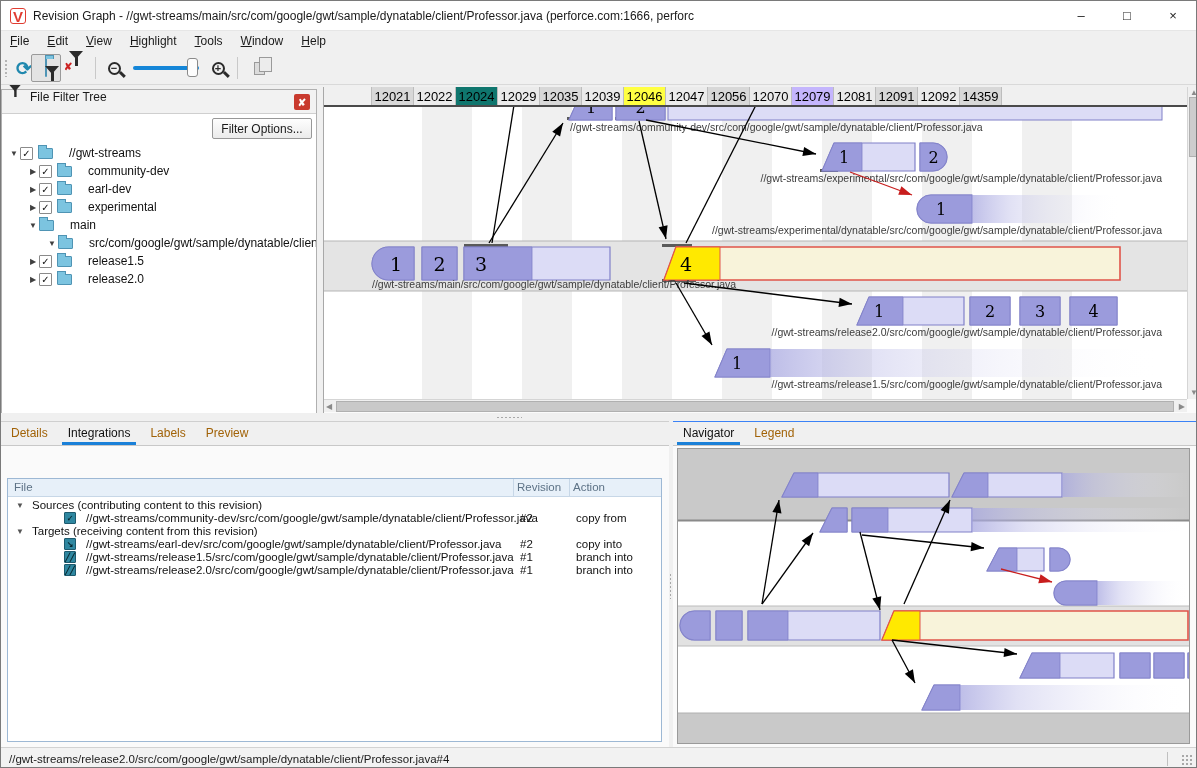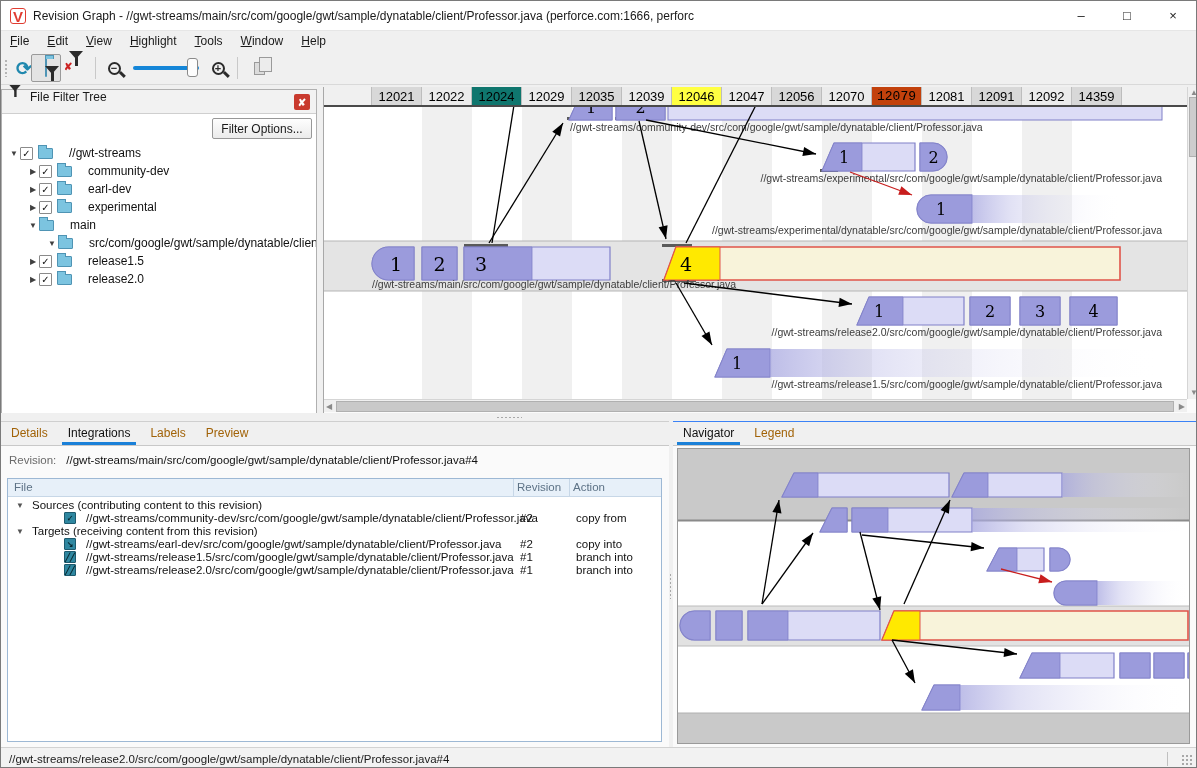--- a/index.html
+++ b/index.html
@@ -65,21 +65,21 @@
   .tw-folder:before{content:"";position:absolute;left:-1px;top:-4px;width:7px;height:3px;background:#7cc4e0;
              border:1px solid #4f94b4;border-bottom:none;}
   .tw-file{width:11px;height:13px;background:#fff;border:1px solid #999;margin-right:4px;flex:0 0 11px;
            background-image:linear-gradient(#aaa 1px,transparent 1px);background-size:100% 3px;background-position:0 3px;}
   .tw-label{margin-left:12px;white-space:nowrap;color:#111;}
   
   .graph-panel{position:absolute;left:322px;top:86px;width:875px;height:326px;background:#fbfbfb;
                border-left:1px solid #a8a8a8;}
   .col-header{position:absolute;left:0;top:0;width:863px;height:20px;background:#f0f0f0;
               border-bottom:2px solid #4a4a4a;display:flex;}
-  .col-cell{width:50px;height:18px;font-size:13px;display:flex;align-items:center;justify-content:center;
+  .col-cell{width:42px;height:18px;font-size:13px;display:flex;align-items:center;justify-content:center;
             border-right:1px solid #bdbdbd;color:#000;}
   .col-pre{width:48px;height:18px;border-right:1px solid #bdbdbd;}
   .graph-content{position:absolute;left:0;top:20px;width:863px;height:292px;overflow:hidden;}
   .vscroll{position:absolute;right:0;top:0;width:12px;height:312px;background:#f0f0f0;border-left:1px solid #d5d5d5;}
   .vthumb{position:absolute;left:1px;top:10px;width:10px;height:60px;background:#cdcdcd;border:1px solid #b0b0b0;}
   .hscroll{position:absolute;left:0;top:312px;width:863px;height:13px;background:#f0f0f0;border-top:1px solid #d5d5d5;}
   .hthumb{position:absolute;left:12px;top:1px;width:838px;height:11px;background:#c9c9c9;border:1px solid #b0b0b0;}
   .scroll-arrow{position:absolute;font-size:8px;color:#8a8a8a;line-height:1;}
   
   .details-panel{position:absolute;left:0;top:420px;width:668px;height:326px;background:#fafafa;border-top:1px solid #cfcfcf;}
@@ -243,21 +243,21 @@
         <div class="col-cell" style="background: rgb(216, 216, 216);">12021</div>
         <div class="col-cell" style="background: rgb(235, 235, 235);">12022</div>
         <div class="col-cell" style="background: #0f766e;">12024</div>
         <div class="col-cell" style="background: rgb(235, 235, 235);">12029</div>
         <div class="col-cell" style="background: rgb(216, 216, 216);">12035</div>
         <div class="col-cell" style="background: rgb(235, 235, 235);">12039</div>
         <div class="col-cell" style="background: rgb(255, 255, 66);">12046</div>
         <div class="col-cell" style="background: rgb(235, 235, 235);">12047</div>
         <div class="col-cell" style="background: rgb(216, 216, 216);">12056</div>
         <div class="col-cell" style="background: rgb(235, 235, 235);">12070</div>
-        <div class="col-cell" style="background: #c2410c; font-family: Liberation Mono, monospace;">12079</div>
+        <div class="col-cell" style="background: #c4b5fd;">12079</div>
         <div class="col-cell" style="background: rgb(235, 235, 235);">12081</div>
         <div class="col-cell" style="background: rgb(216, 216, 216);">12091</div>
         <div class="col-cell" style="background: rgb(235, 235, 235);">12092</div>
         <div class="col-cell" style="background: rgb(216, 216, 216);">14359</div>
       </div>
     <div class="graph-content">
       <svg id="graph-svg" width="863" height="292" viewBox="0 0 863 292" xmlns="http://www.w3.org/2000/svg">
           <defs>
             <linearGradient id="fadeG" x1="0" y1="0" x2="1" y2="0">
               <stop offset="0" stop-color="#a8a8e0" stop-opacity="0.75"></stop>
@@ -364,24 +364,20 @@
   <div class="h-splitter"></div>
   <div class="h-grip"></div>
 
   <div class="details-panel">
     <div class="tabbar" id="details-tabs">
         <div class="tab">Details</div>
         <div class="tab active">Integrations</div>
         <div class="tab">Labels</div>
         <div class="tab">Preview</div>
       </div>
-    <div class="rev-line">
-      <span class="rev-label">Revision:</span>
-      <span class="rev-value">//gwt-streams/main/src/com/google/gwt/sample/dynatable/client/Professor.java#4</span>
-    </div>
     <div class="int-table">
       <div class="int-header">
         <span class="int-h-file">File</span>
         <span class="int-h-rev">Revision</span>
         <span class="int-h-act">Action</span>
         <span class="int-vline" style="left:505px;"></span>
         <span class="int-vline" style="left:561px;"></span>
       </div>
       <div class="int-rows" id="int-rows">
           <div class="int-row">

